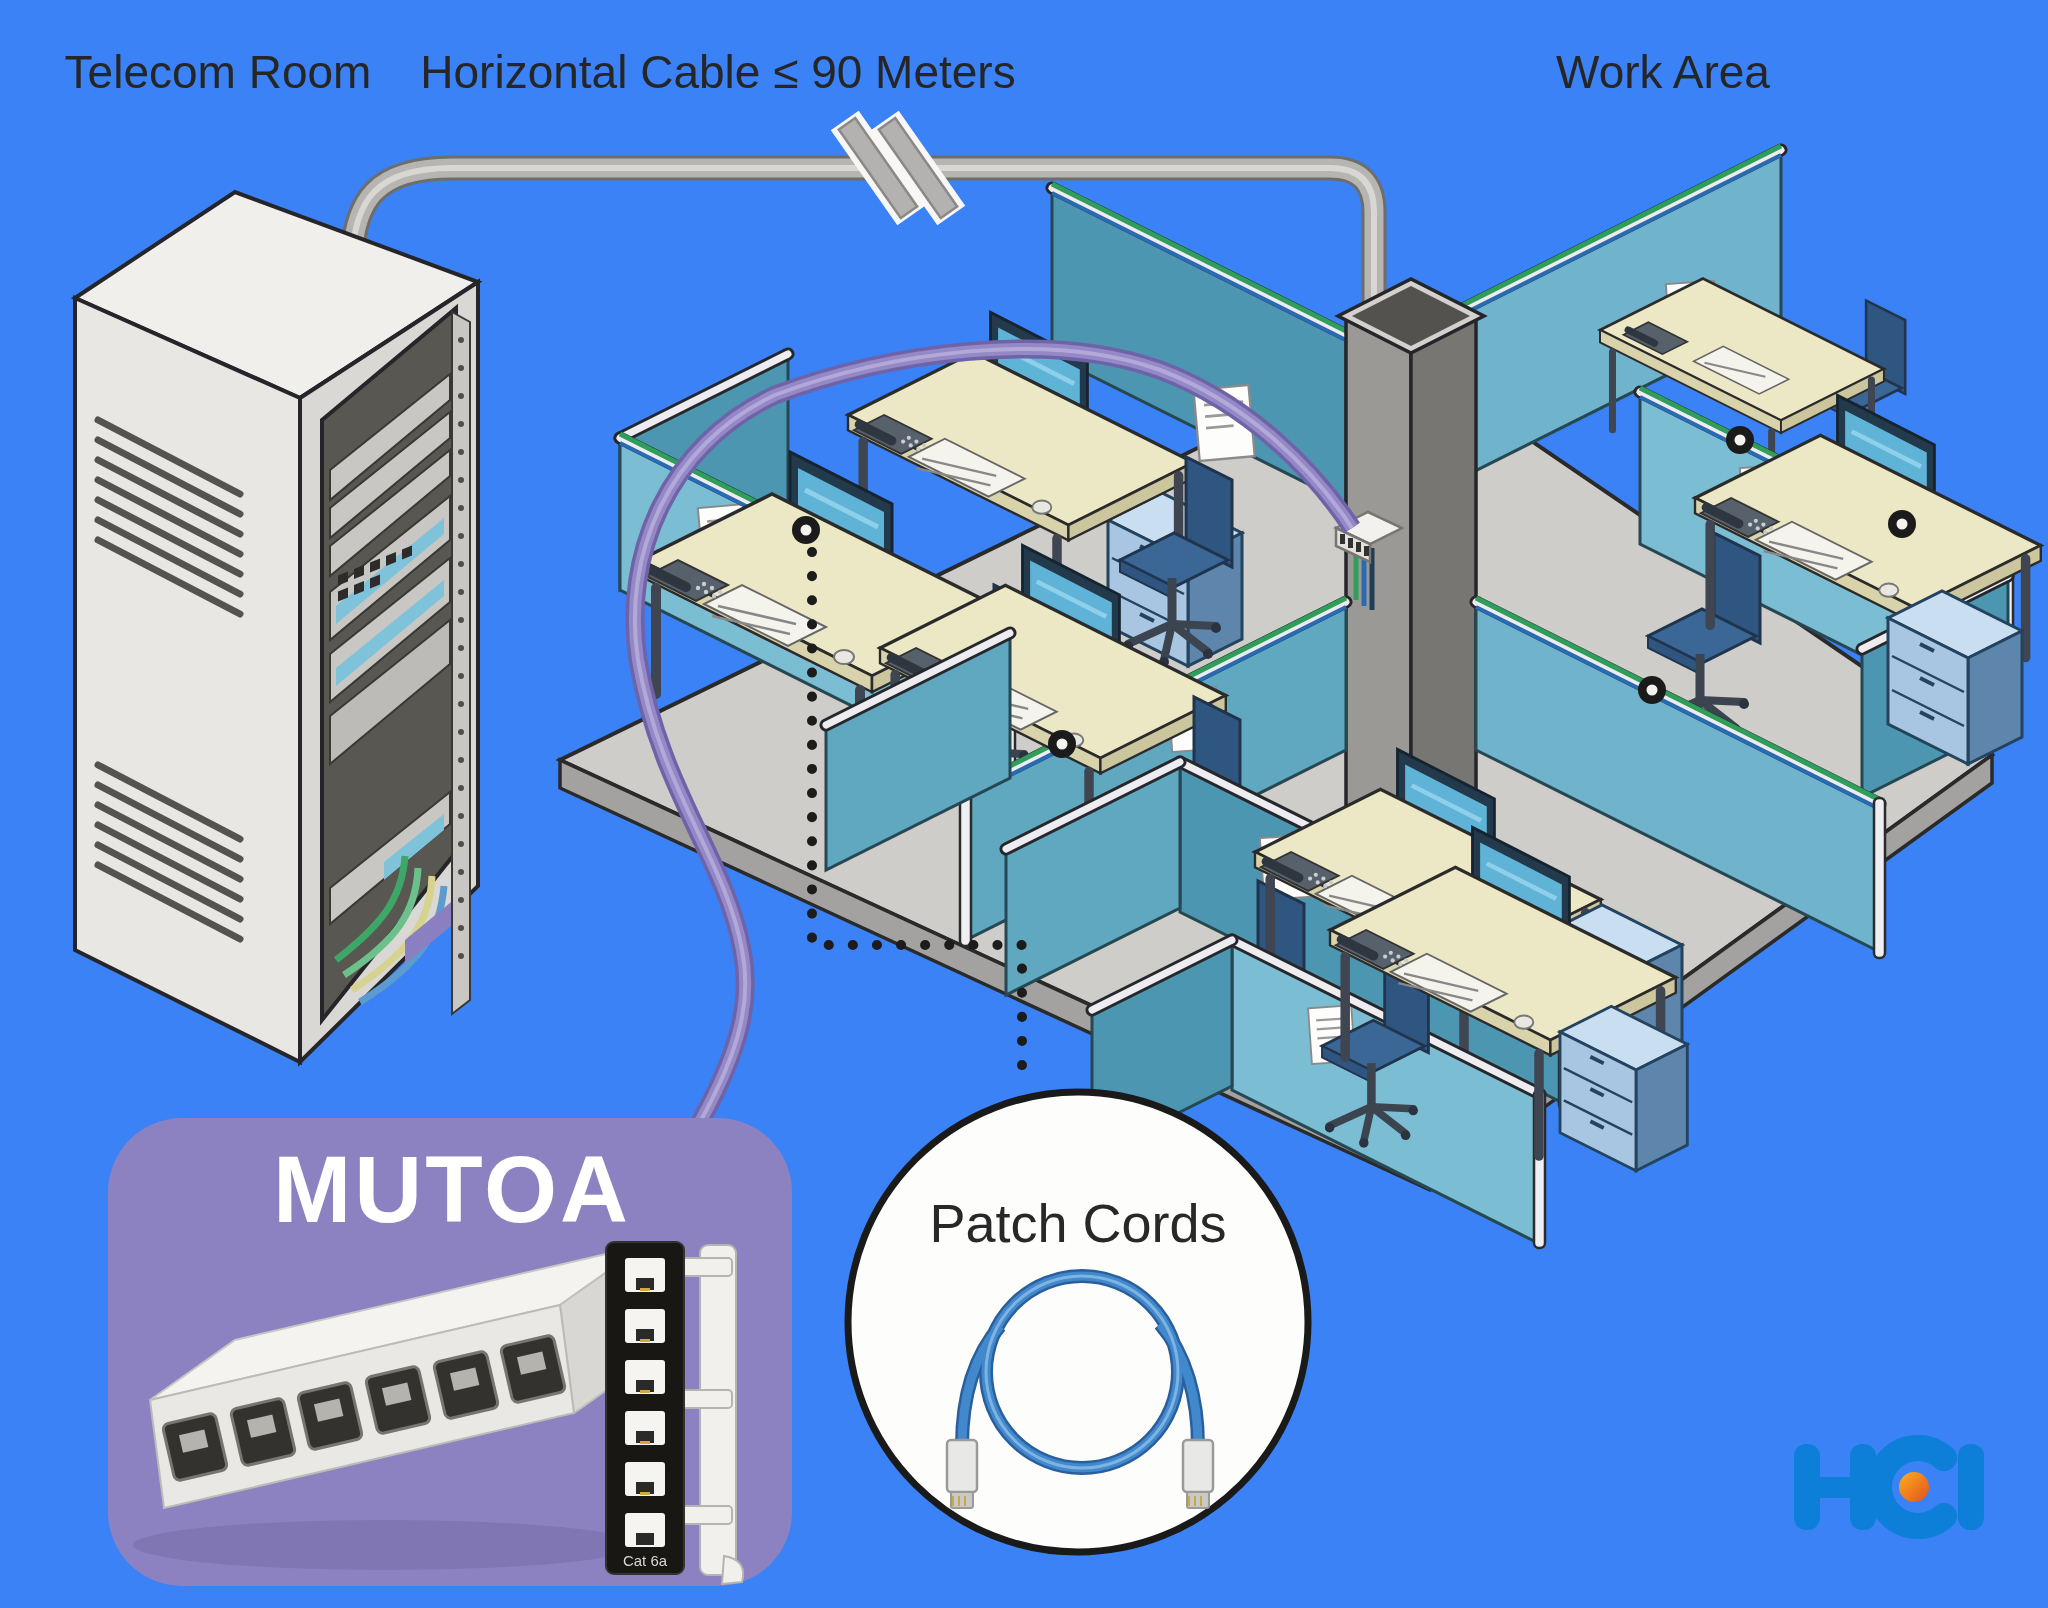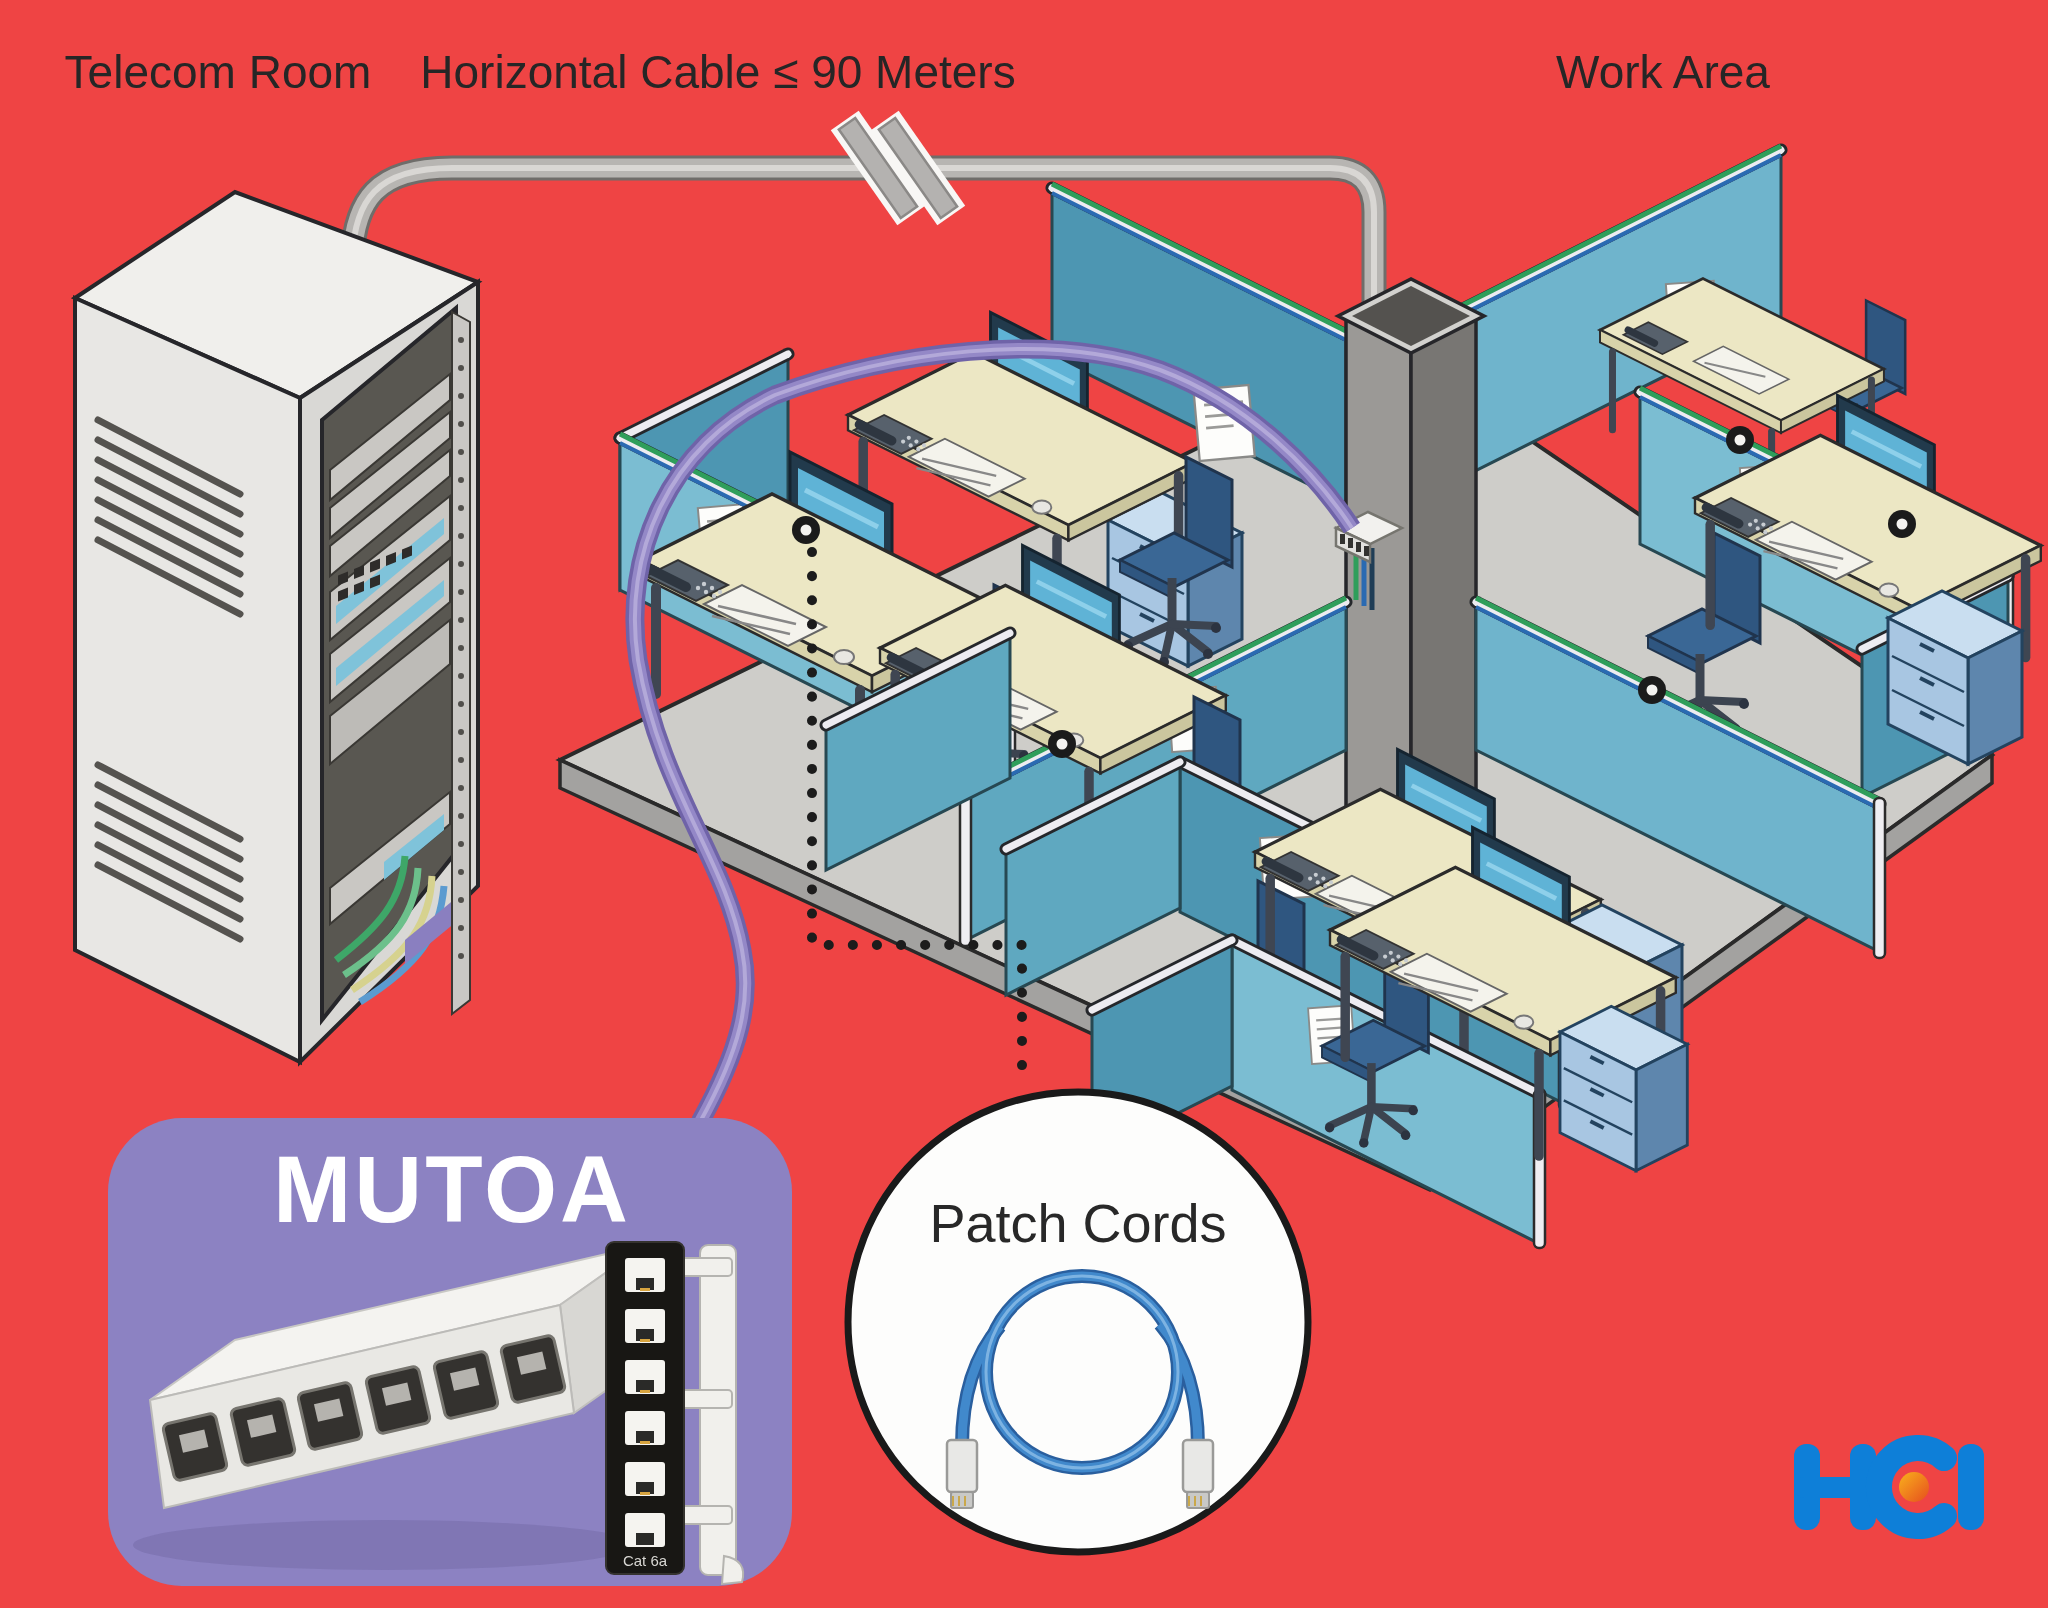--- a/index.html
+++ b/index.html
@@ -1,16 +1,16 @@
 <!DOCTYPE html>
 <html><head>
 <meta charset="utf-8">
 <style>
   html,body{margin:0;padding:0;background:#e9e8e6;}
-  #stage{width:2048px;height:1608px;background:#ef4444;position:relative;overflow:hidden;
+  #stage{width:2048px;height:1608px;background:#3b82f6;position:relative;overflow:hidden;
          font-family:"Liberation Sans",sans-serif;}
   svg{display:block}
   .toplabel{font-family:"Liberation Sans",sans-serif;font-size:46px;fill:#262626;}
   .mutoa-title{font-family:"Liberation Sans",sans-serif;font-size:94px;font-weight:bold;fill:#ffffff;letter-spacing:3px;}
   .pc-title{font-family:"Liberation Sans",sans-serif;font-size:54px;fill:#282828;}
   .cat6a{font-family:"Liberation Sans",sans-serif;font-size:15px;fill:#d8d7d3;}
 </style>
 </head>
 <body>
 

